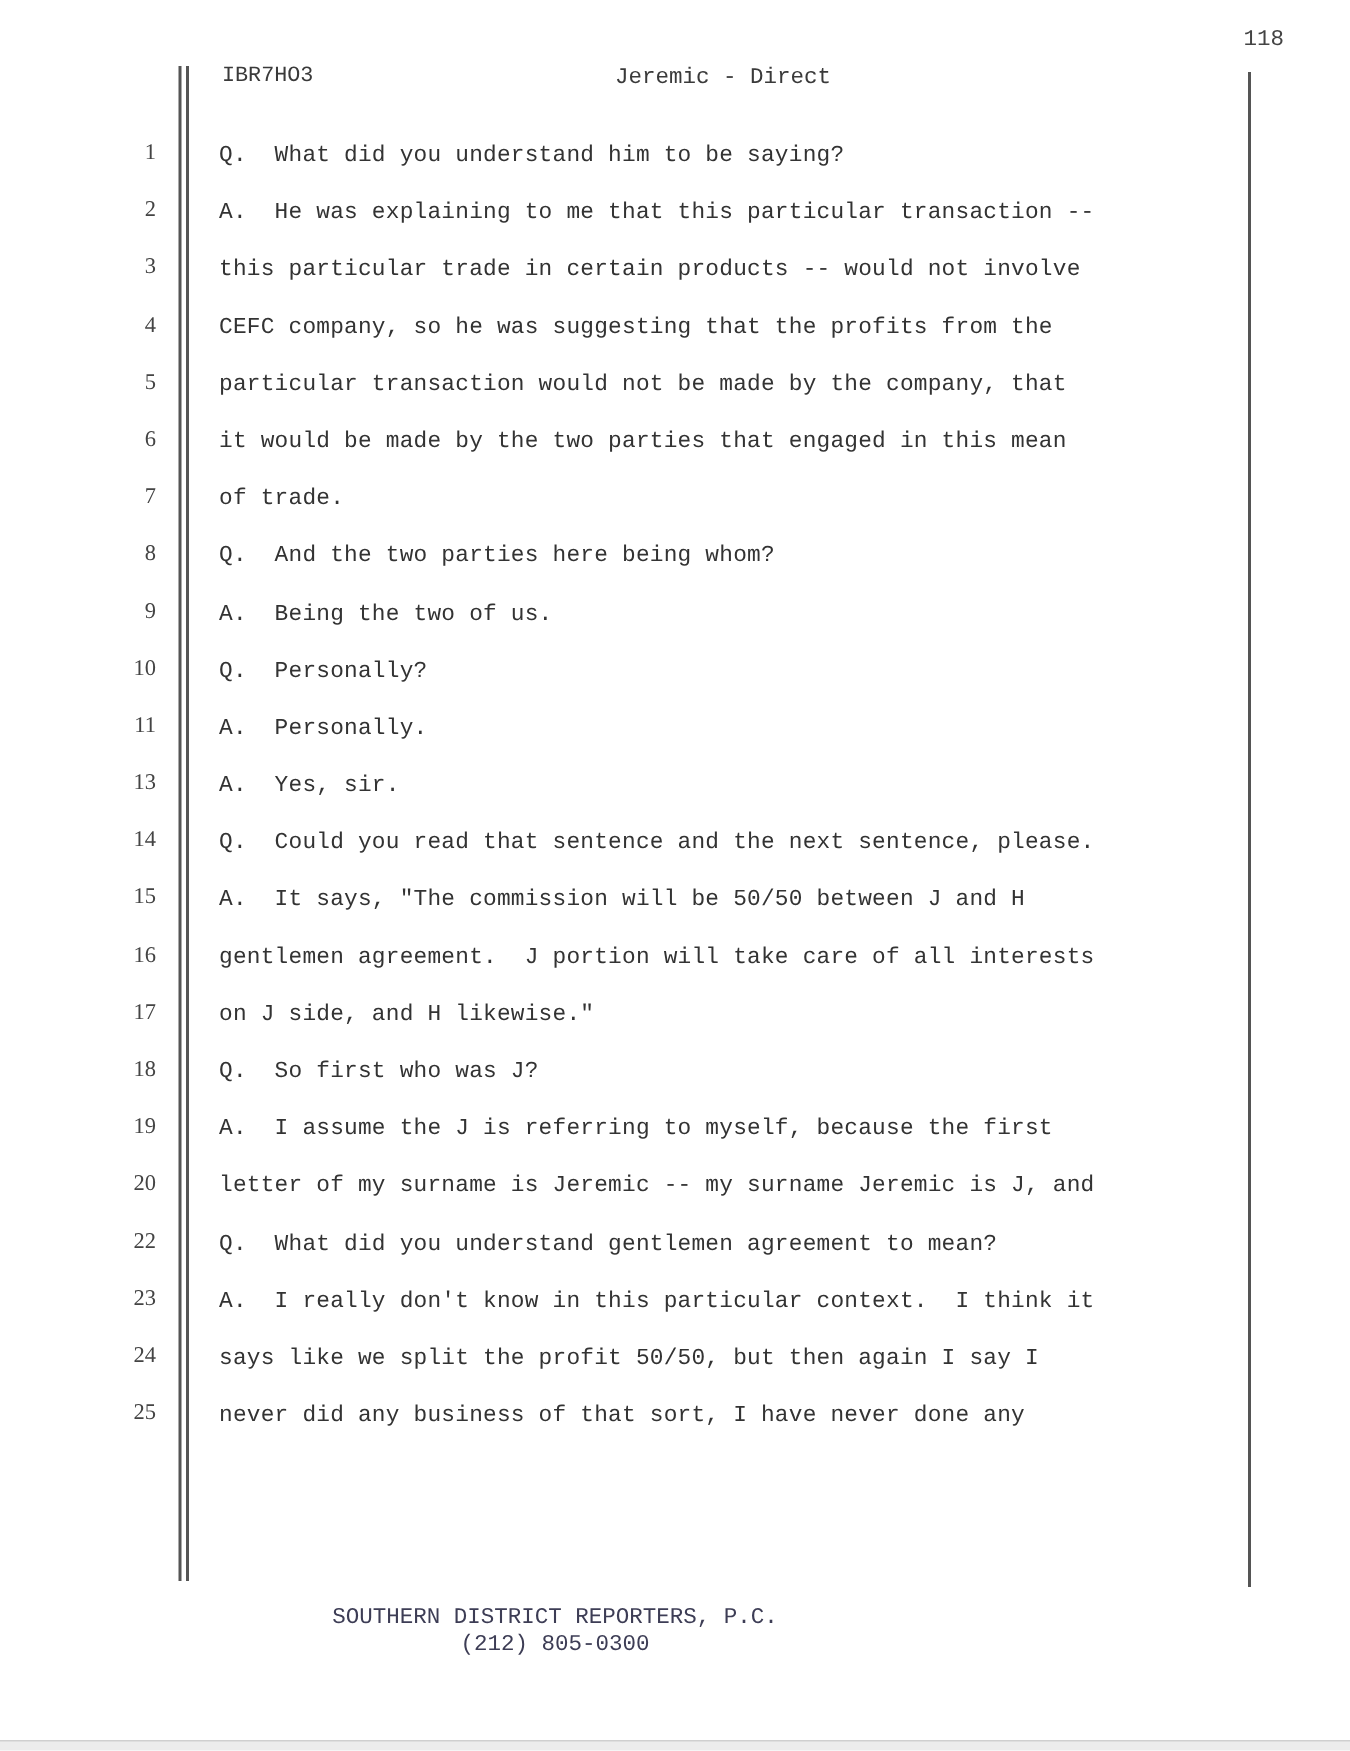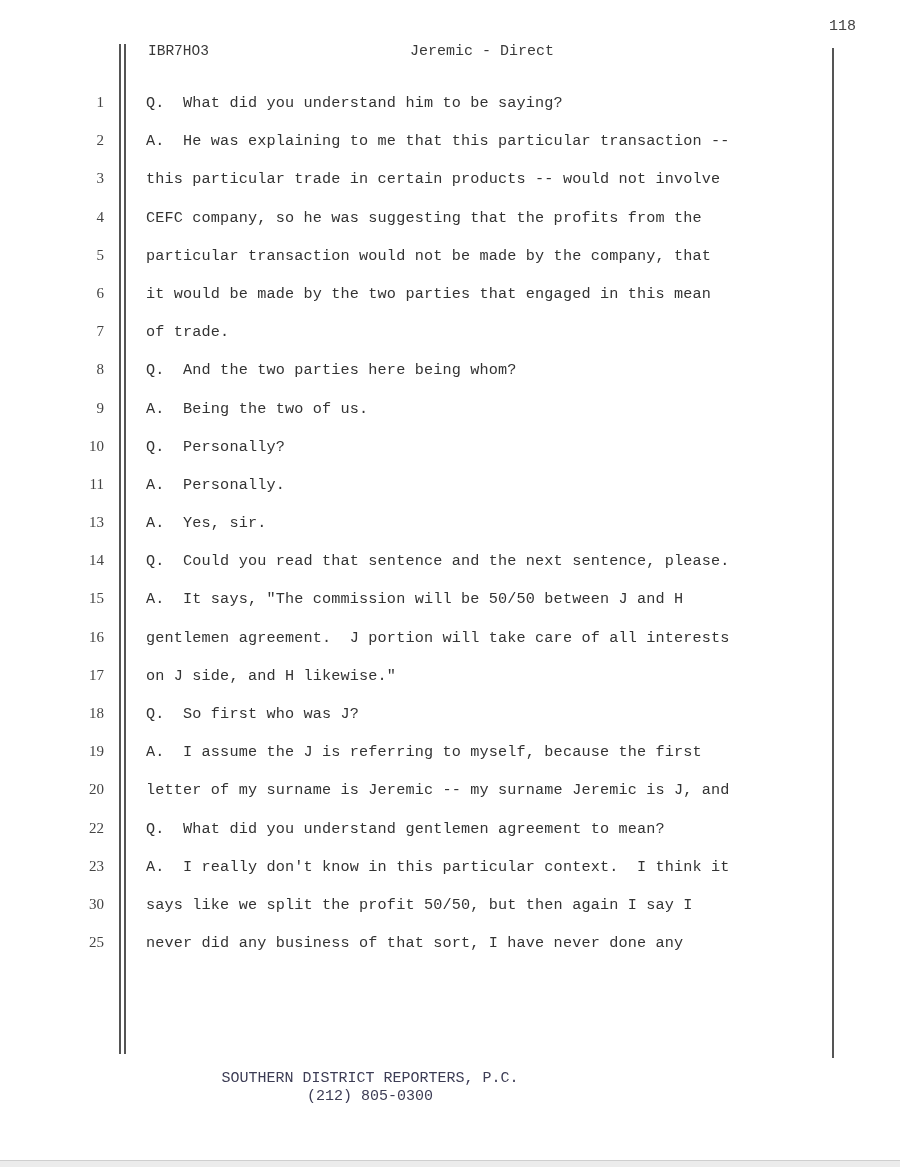--- a/index.html
+++ b/index.html
@@ -114,21 +114,21 @@
     </div>
     <div class="line">
       <span class="ln">22</span>
       <span class="tx">Q.  What did you understand gentlemen agreement to mean?</span>
     </div>
     <div class="line">
       <span class="ln">23</span>
       <span class="tx">A.  I really don't know in this particular context.  I think it</span>
     </div>
     <div class="line">
-      <span class="ln">30</span>
+      <span class="ln">24</span>
       <span class="tx">says like we split the profit 50/50, but then again I say I</span>
     </div>
     <div class="line">
       <span class="ln">25</span>
       <span class="tx">never did any business of that sort, I have never done any</span>
     </div>
   </div>
 
 <div class="footer">
   <div>SOUTHERN DISTRICT REPORTERS, P.C.</div>

